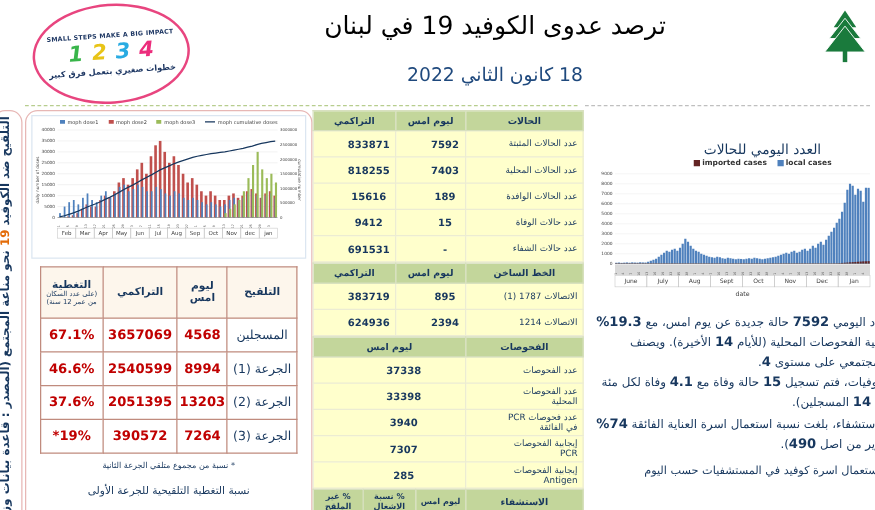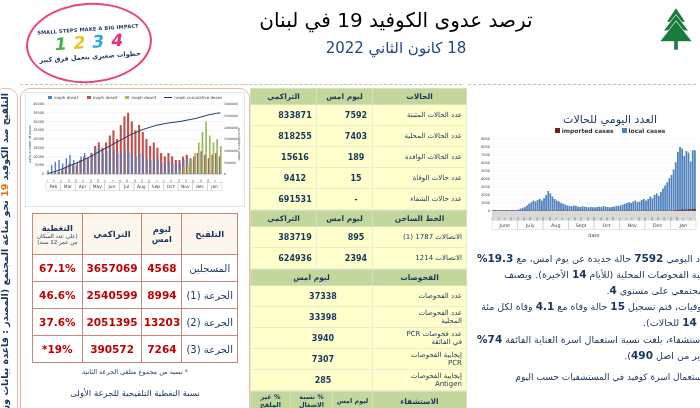--- a/index.html
+++ b/index.html
@@ -10,21 +10,21 @@
              border:2.5px solid #e8457f;border-radius:50%;transform:rotate(-4deg);
              display:flex;flex-direction:column;align-items:center;justify-content:center;background:#fff;}
   .logo-top{font-size:5px;font-weight:bold;color:#1f3864;letter-spacing:.2px;}
   .logo-nums{display:flex;gap:7px;margin:2px 0;}
   .logo-num{font-size:17px;font-weight:bold;font-style:italic;line-height:1;
             text-shadow:0 0 2px #fff;}
   .ln1{color:#39b54a}.ln2{color:#e8c417}.ln3{color:#29abe2}.ln4{color:#ec2d7c}
   .logo-bottom{font-size:6.5px;font-weight:bold;color:#1f3864;direction:rtl;}
   .title-block{position:absolute;left:228px;top:8px;width:336px;text-align:center;}
   .main-title{font-size:20px;color:#000;direction:rtl;margin:0;font-weight:normal;}
-  .main-date{font-size:15px;color:#1f497d;direction:rtl;margin-top:7px;}
+  .main-date{font-size:15px;color:#1f497d;direction:rtl;margin-top:19px;}
   .gov-logo{position:absolute;right:6px;top:6px;display:flex;direction:rtl;align-items:flex-start;gap:5px;}
   .gov-text{text-align:right;direction:rtl;line-height:1.35;}
   .gov-l1,.gov-l2{font-size:9.5px;font-weight:bold;color:#c00000;}
   .gov-l3{font-size:8px;color:#1a7a3c;font-weight:bold;}
   .dash-green{position:absolute;left:20px;top:84px;width:442px;border-top:1.5px dashed #b7cd8e;}
   .dash-gray{position:absolute;left:468px;top:84px;width:228px;border-top:1.5px dashed #bfbfbf;}
   
   .side-banner{position:absolute;left:-6px;top:88px;width:22px;height:330px;
                border:1.5px solid #e7b7b5;border-radius:10px;background:#fff;overflow:hidden;}
   .side-inner{position:absolute;top:326px;left:4px;width:322px;height:16px;
@@ -750,19 +750,19 @@
         <rect x="145.5" y="85.5" width="25.5" height="9" fill="none" stroke="#bfbfbf" stroke-width="0.4"></rect>
         <text x="158.25" y="91.8" font-size="4.8" text-anchor="middle" fill="#404040">Nov</text>
         <rect x="171" y="85.5" width="25.5" height="9" fill="none" stroke="#bfbfbf" stroke-width="0.4"></rect>
         <text x="183.75" y="91.8" font-size="4.8" text-anchor="middle" fill="#404040">Dec</text>
         <rect x="196.5" y="85.5" width="25.5" height="9" fill="none" stroke="#bfbfbf" stroke-width="0.4"></rect>
         <text x="209.25" y="91.8" font-size="4.8" text-anchor="middle" fill="#404040">Jan</text>
         <text x="120" y="102" font-size="5" text-anchor="middle" fill="#404040">date</text>
       </svg>
     <div class="summary">
         <p><span>سجل العدّاد اليومي </span><span class="bnum">7592</span><span> حالة جديدة عن يوم امس، مع </span><span class="bnum">19.3%</span><span> لنسبة إيجابية الفحوصات المحلية (للأيام </span><span class="bnum">14</span><span> الأخيرة). ويصنف التفشي المجتمعي على مستوى </span><span class="bnum">4</span><span>.</span></p>
-        <p><span>أما عدّاد الوفيات، فتم تسجيل </span><span class="bnum">15</span><span> حالة وفاة مع </span><span class="bnum">4.1</span><span> وفاة لكل مئة الف (للأيام </span><span class="bnum">14</span><span> للحالات).</span></p>
+        <p><span>أما عدّاد الوفيات، فتم تسجيل </span><span class="bnum">15</span><span> حالة وفاة مع </span><span class="bnum">4.1</span><span> وفاة لكل مئة الف (للأيام </span><span class="bnum">14</span><span> المسجلين).</span></p>
         <p><span>من جهة الاستشفاء، بلغت نسبة استعمال اسرة العناية الفائقة </span><span class="bnum">74%</span><span> (</span><span class="bnum">368</span><span> سرير من اصل </span><span class="bnum">490</span><span>).</span></p>
       </div>
     <div class="caption-bottom">استعمال اسرة كوفيد في المستشفيات حسب اليوم</div>
   </div>
 
 </div>
 
 </body></html>

